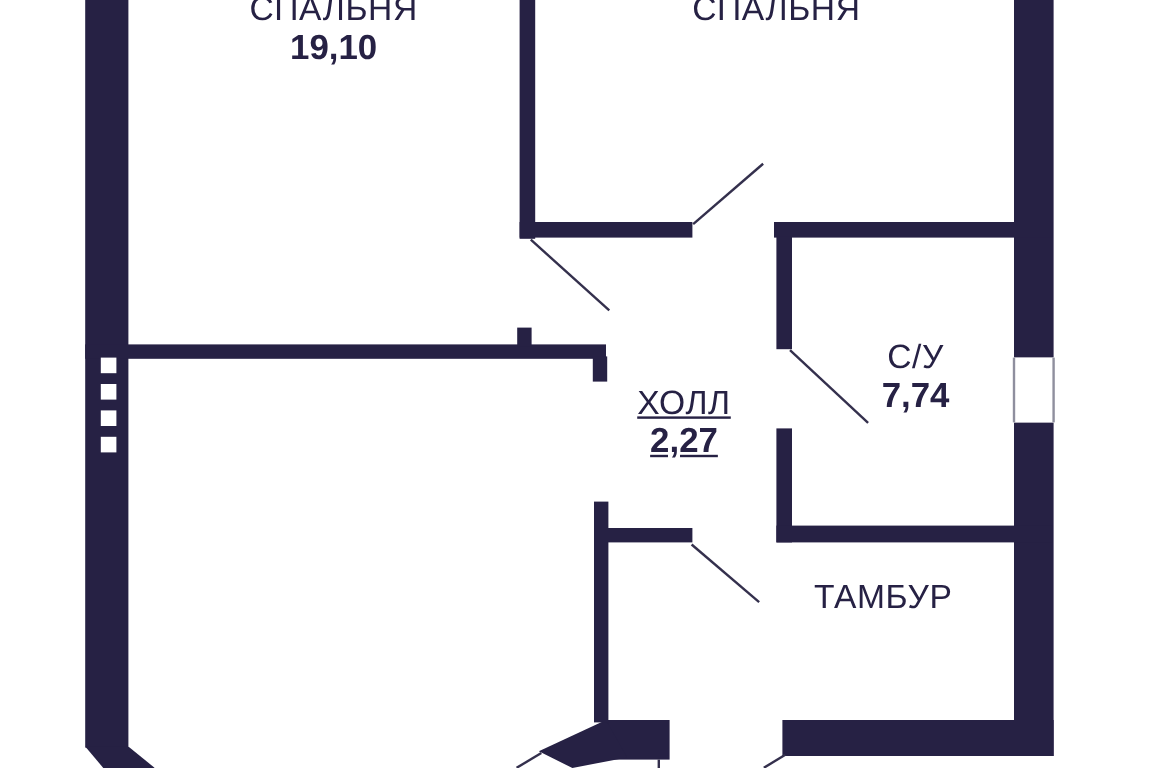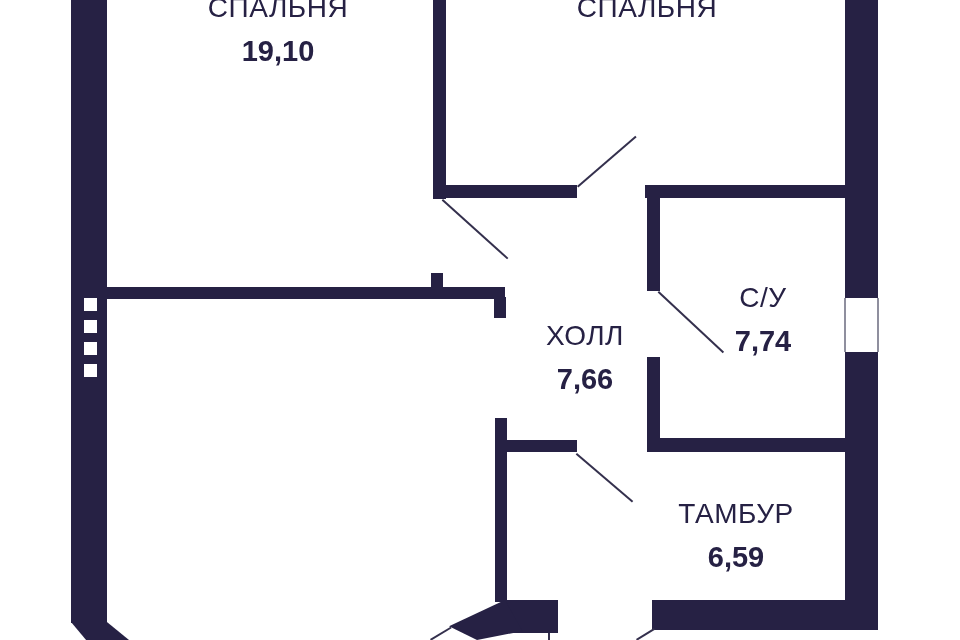--- a/index.html
+++ b/index.html
@@ -26,21 +26,21 @@
   }
   .room-label{
     position:absolute;
     transform:translateX(-50%);
     text-align:center;
     color:var(--text,#262144);
     white-space:nowrap;
     line-height:1;
   }
   .room-label .room-name{display:block;font-size:28px;letter-spacing:.5px;}
-  .room-label .room-area{display:block;font-size:29px;font-weight:bold;margin-top:15px;}
+  .room-label .room-area{display:block;font-size:29px;font-weight:bold;margin-top:4px;}
 </style>
 </head>
 <body>
 
 <div class="plan" style="--wall: #262144; --text: #262144; --background: #ffffff; --door-line: #34304d; --window-outline: #8f8f9e;">
 
   <div class="wall" style="left:71px;top:0;width:36px;height:623px;"></div>
   <div class="wall" style="left:71px;top:622px;width:58px;height:18px;clip-path:polygon(0% 0%,62% 0%,100% 100%,26% 100%);"></div>
   <div class="wall" style="left:845px;top:0;width:33px;height:298px;"></div>
   <div class="wall" style="left:845px;top:352px;width:33px;height:278px;"></div>
@@ -79,22 +79,21 @@
     <span class="room-name">СПАЛЬНЯ</span>
     <span class="room-area">19,10</span>
   </div>
   <div class="room-label" style="left:647px;top:-6px;">
     <span class="room-name">СПАЛЬНЯ</span>
   </div>
   <div class="room-label" style="left:763px;top:284px;text-align:center;">
     <span class="room-name">С/У</span>
     <span class="room-area">7,74</span>
   </div>
-  <div class="room-label" style="left:585px;top:322px;">
+  <div class="room-label" style="left:570px;top:322px;text-decoration:underline;">
     <span class="room-name">ХОЛЛ</span>
-    <span class="room-area">7,66</span>
+    <span class="room-area">2,27</span>
   </div>
-  <div class="room-label" style="left:736px;top:500px;">
+  <div class="room-label" style="left:736px;top:484px;">
     <span class="room-name">ТАМБУР</span>
-    <span class="room-area">6,59</span>
   </div>
 
 </div>
 
 </body></html>

